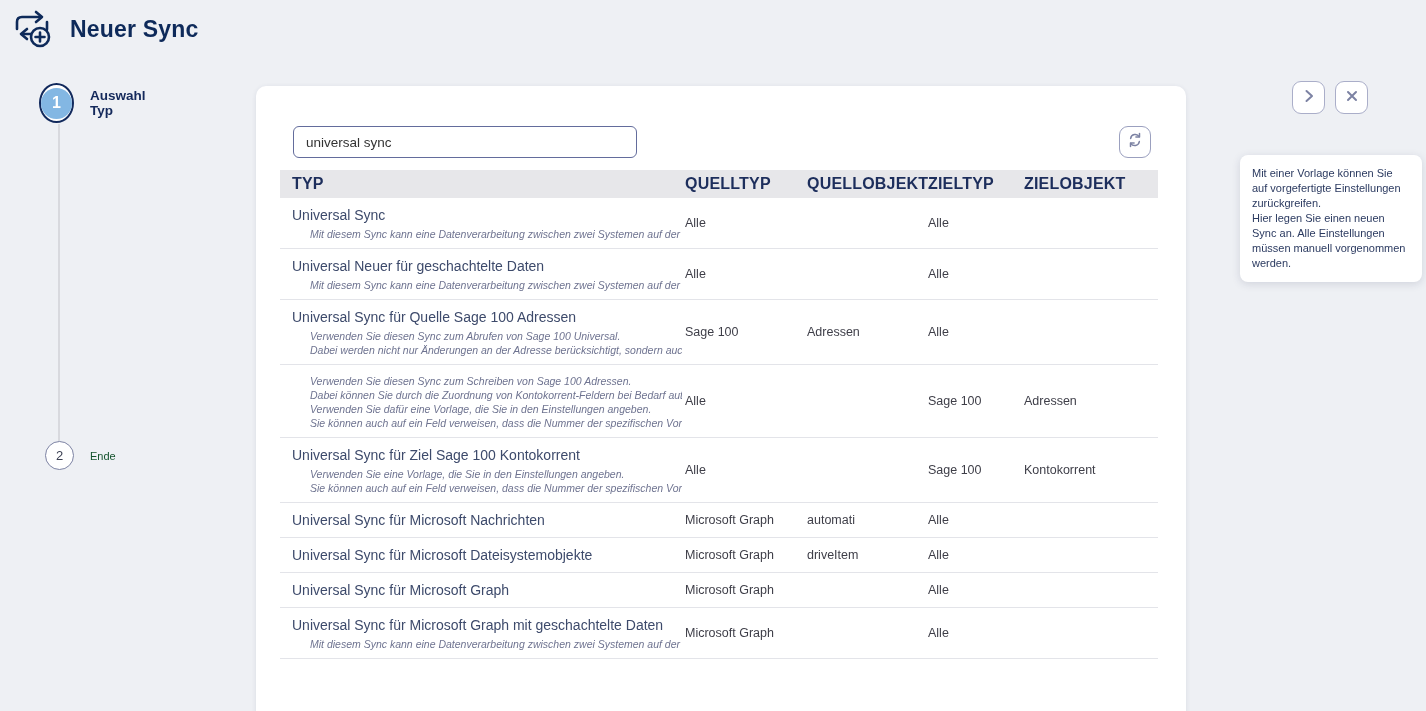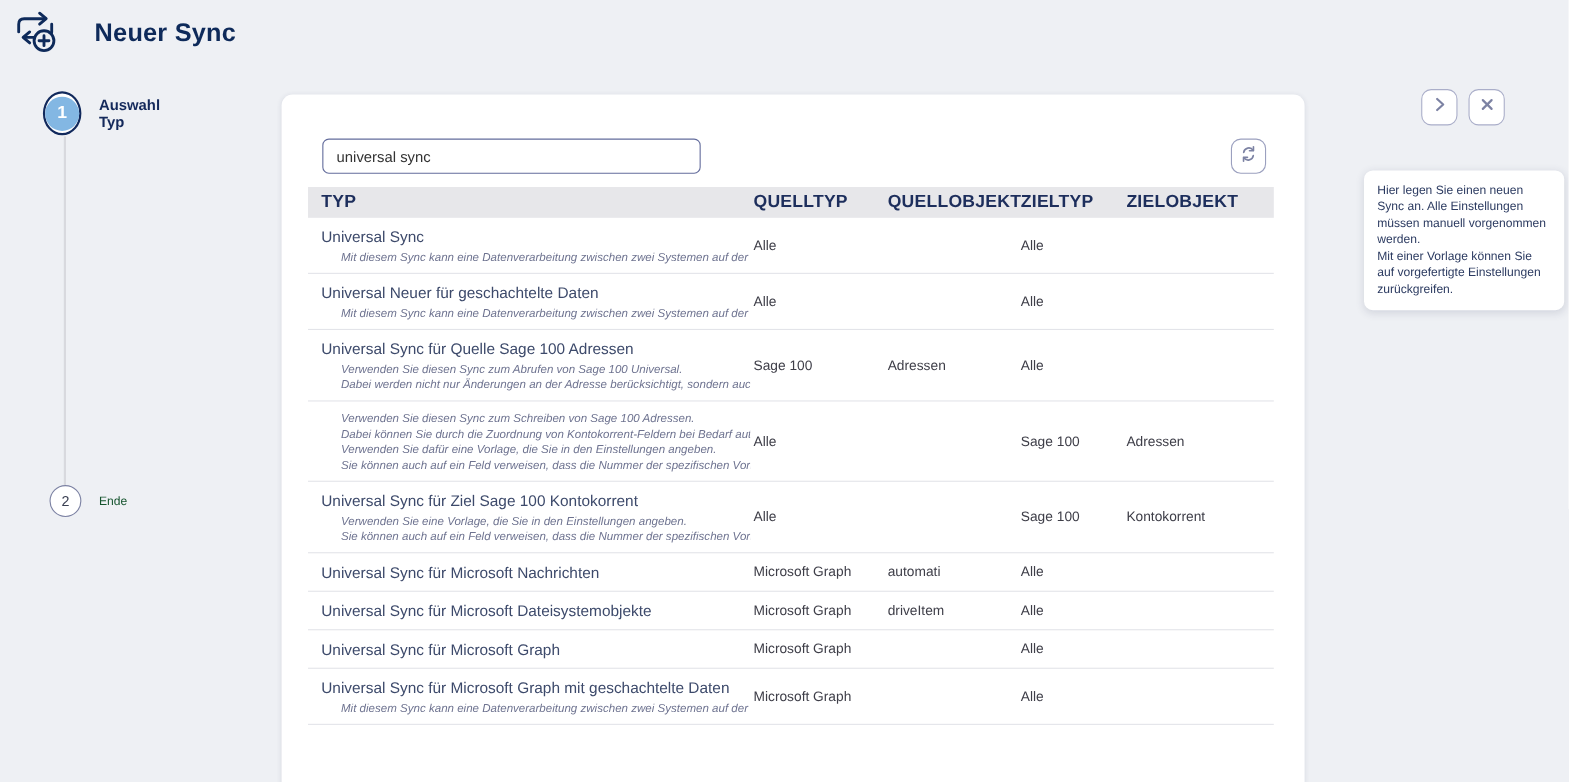--- a/index.html
+++ b/index.html
@@ -4,21 +4,21 @@
 <style>
   * { margin:0; padding:0; box-sizing:border-box; }
   html,body { width:1426px; height:711px; overflow:hidden; }
   body {
     font-family:"Liberation Sans", sans-serif;
     background:#eef0f4;
     position:relative;
     color:#3e3e48;
   }
   
-  .app-header { position:absolute; left:10px; top:8px; display:flex; align-items:center; gap:32px; }
+  .app-header { position:absolute; left:10px; top:8px; display:flex; align-items:center; gap:16px; }
   .app-icon { width:44px; height:42px; }
   .app-title { font-size:23px; font-weight:bold; color:#0e2a5a; letter-spacing:0.2px; }
 
   
   .top-actions { position:absolute; left:1292px; top:81px; display:flex; gap:10px; }
   .icon-btn {
     width:33px; height:33px; background:#fff; border:1px solid #aaaec9;
     border-radius:9px; display:flex; align-items:center; justify-content:center;
     cursor:pointer; color:#7c82a3;
   }
@@ -277,15 +277,15 @@
     <div class="vcell">Microsoft Graph</div>
     <div class="vcell"></div>
     <div class="vcell">Alle</div>
     <div class="vcell"></div>
   </div>
 </div>
   </div>
 </div>
 
 <div class="tooltip" id="tooltip">
+    <p>Mit einer Vorlage können Sie auf vorgefertigte Einstellungen zurückgreifen.</p>
     <p>Hier legen Sie einen neuen Sync an. Alle Einstellungen müssen manuell vorgenommen werden.</p>
-    <p>Mit einer Vorlage können Sie auf vorgefertigte Einstellungen zurückgreifen.</p>
   </div>
 
 </body></html>

